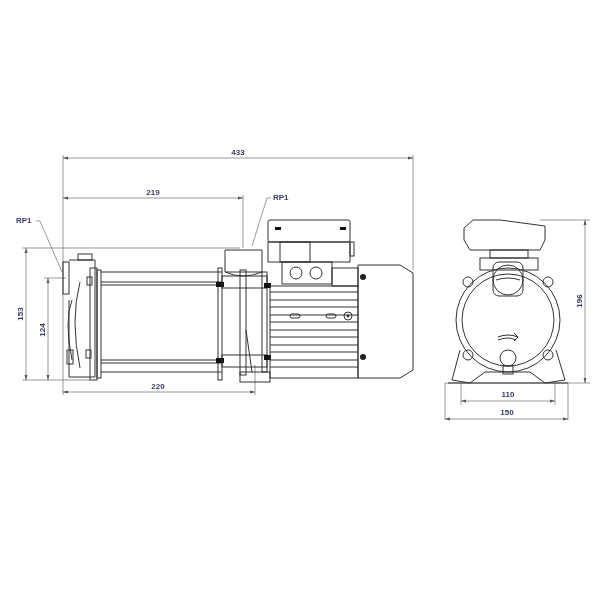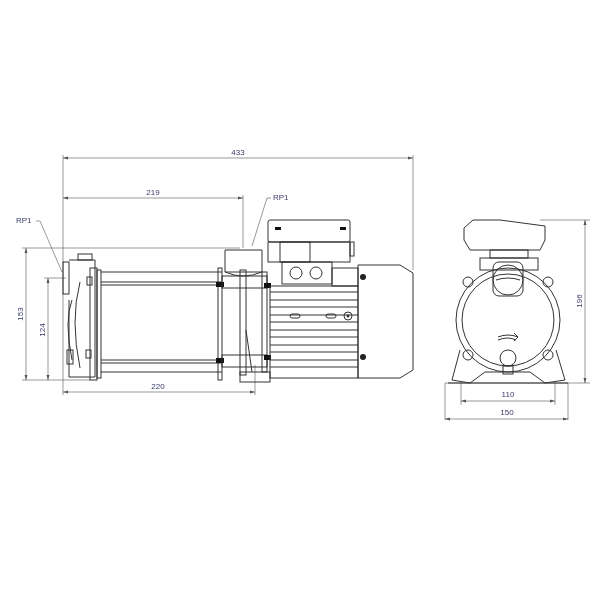--- a/index.html
+++ b/index.html
@@ -1,17 +1,17 @@
 <!DOCTYPE html>
 <html><head>
 <meta charset="utf-8">
 <style>
   html, body { margin:0; padding:0; background:#ffffff; }
   body { width:600px; height:600px; overflow:hidden; font-family:"Liberation Sans", sans-serif; }
-  #stage { position:relative; width:600px; height:460px; }
+  #stage { position:relative; width:600px; height:460px;font-weight:bold; }
   svg { position:absolute; left:0; top:0; }
   .dim-text { font-family:"Liberation Sans", sans-serif; font-size:8px; fill:#3a3a6a; }
   .ln { stroke:#333; stroke-width:1; fill:none; }
   .dl { stroke:#555; stroke-width:0.6; fill:none; }
 </style>
 </head>
 <body>
 
 <div id="stage">
 <svg width="600" height="600" viewBox="0 0 600 600" xmlns="http://www.w3.org/2000/svg">

